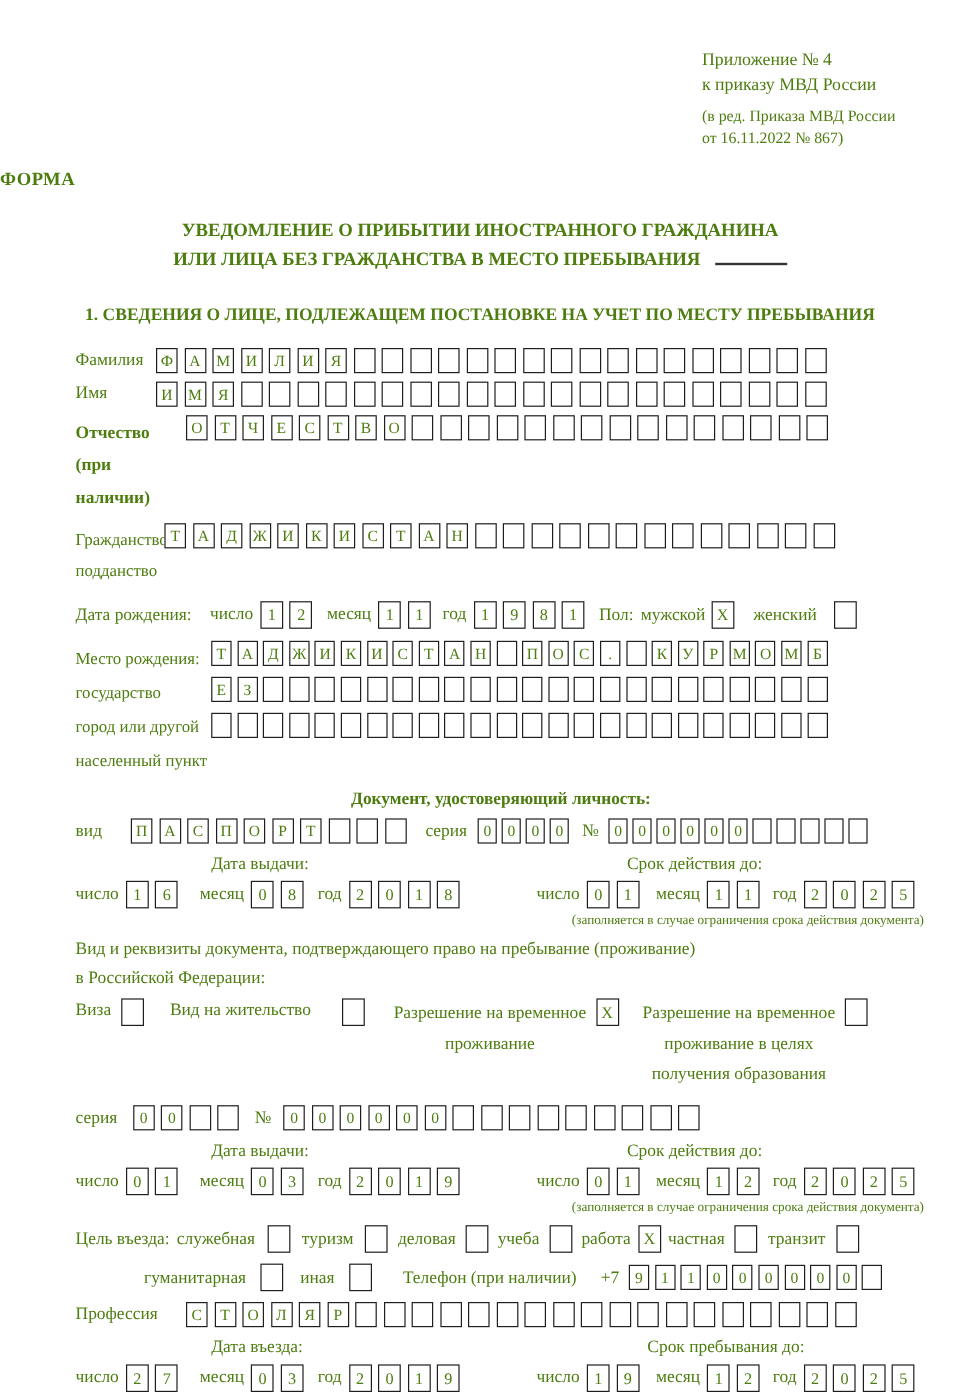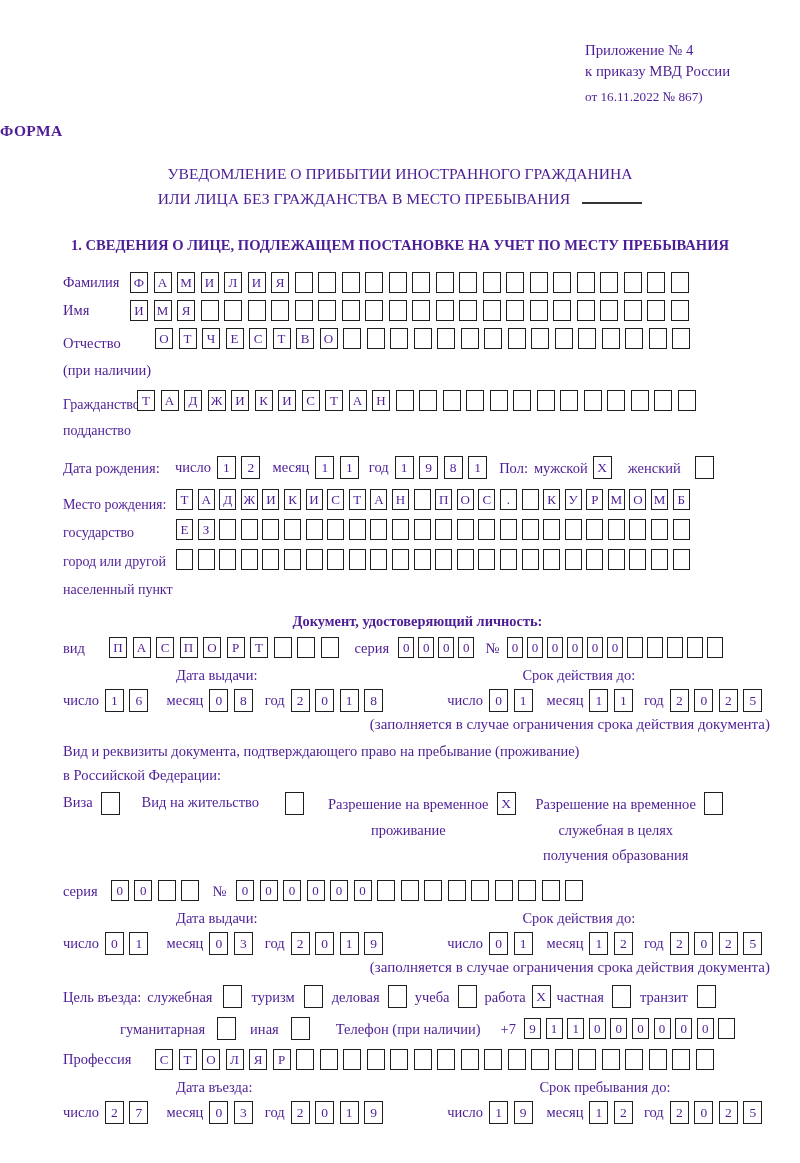--- a/index.html
+++ b/index.html
@@ -1,72 +1,73 @@
 <!DOCTYPE html>
 <html lang="ru"><head>
 <meta charset="utf-8">
 <style>
   * { margin:0; padding:0; box-sizing:border-box; }
   html,body { background:#fff; }
   .page {
     position:relative;
     width:800px; min-height:1163px;
     margin:0 auto;
-    background:#fff; color:#4c1d95;
+    background:#fff; color:#4d7c0f;
     font-family:"Liberation Serif","DejaVu Serif",serif;
     font-size:14.5px;
     overflow:hidden;
   }
   
   .hdr { margin:40px 0 0 585px; font-size:14.8px; line-height:1.45; }
   .hdr-ed { margin-top:5px; font-size:13.2px; line-height:1.4; }
   .forma { margin-top:16px; padding-right:33px;
            font-weight:bold; font-size:15.5px; letter-spacing:.4px; }
   
-  .title { margin-top:22px; text-align:center; font-weight:normal;
+  .title { margin-top:22px; text-align:center; font-weight:bold;
            font-size:15.6px; line-height:1.55; }
   .t-underline { display:inline-block; width:60px; height:13px;
            border-bottom:2.4px solid #333; margin-left:12px; }
   .sec1 { margin-top:26px; text-align:center; font-weight:bold; font-size:14.6px; }
   
   .content { margin:18px 28px 0 63px; }
   .row { display:flex; align-items:flex-start; margin-top:7px; }
   .lbl { flex:0 0 auto; padding-top:2px; }
   .grid { display:inline-flex; flex-wrap:nowrap; gap:5.5px; }
   .cell { flex:0 0 auto; width:18px; height:21px; border:1.6px solid #1f1f1f;
           text-align:center; line-height:20px; font-size:13px;
           font-family:"Liberation Serif",serif; background:#fff; }
   .g-sm { gap:4px; }  .g-sm .cell { width:16px; }
   .g-md { gap:4.6px; } .g-md .cell { width:17px; }
   .cbx .cell { width:19px; height:23px; line-height:22px; font-size:13.5px; }
   .w-surname { width:67px; }
   .w-name { width:67px; }
-  .w-patr { width:92px; }
+  .w-patr { width:92px;font-weight:bold; }
   .w-cit { width:74px; font-size:14px; }
   .two-line { line-height:1.85; }
   .dgroup { display:inline-flex; align-items:center; gap:6px; }
   .dgroup .lbl { padding-top:0; }
   .dheads { display:flex; margin-top:9px; }
-  .note-r { text-align:right; padding-right:2px; font-size:15px; margin-top:4px; }
+  .note-r { text-align:right; padding-right:2px; font-size:11px; margin-top:4px; }
   .center-bold { text-align:center; font-weight:bold; margin-top:9px; font-size:14.4px; }
   .opt { display:inline-flex; align-items:flex-start; gap:8px; }
   .opt-lbl-multi { text-align:center; line-height:1.75; }
   .stack { display:flex; flex-direction:column; }
   .gap9 > * + * { margin-top:9px; }
   .labelcol { line-height:2.02; }
 </style>
 </head>
 <body>
 
 <div class="page">
 
   <div class="hdr">
     <div>Приложение № 4</div>
     <div>к приказу МВД России</div>
     <div class="hdr-ed">
+      <div>(в ред. Приказа МВД России</div>
       <div>от 16.11.2022 № 867)</div>
     </div>
   </div>
   <div class="forma">ФОРМА</div>
 
   <div class="title">
     <div>УВЕДОМЛЕНИЕ О ПРИБЫТИИ ИНОСТРАННОГО ГРАЖДАНИНА</div>
     <div>
       <span>ИЛИ ЛИЦА БЕЗ ГРАЖДАНСТВА В МЕСТО ПРЕБЫВАНИЯ</span><span class="t-underline"></span>
     </div>
@@ -438,21 +439,21 @@
           <span>Разрешение на временное</span><br>
           <span>проживание</span>
         </span>
         <span class="grid cbx">
             <span class="cell">X</span>
           </span>
       </span>
       <span class="opt" style="margin-left:20px;">
         <span class="opt-lbl-multi">
           <span>Разрешение на временное</span><br>
-          <span>служебная в целях</span><br>
+          <span>проживание в целях</span><br>
           <span>получения образования</span>
         </span>
         <span class="grid cbx">
             <span class="cell"></span>
           </span>
       </span>
     </div>
 
     <div class="row" style="margin-top:12px; align-items:center;">
       <span class="lbl">серия</span>

